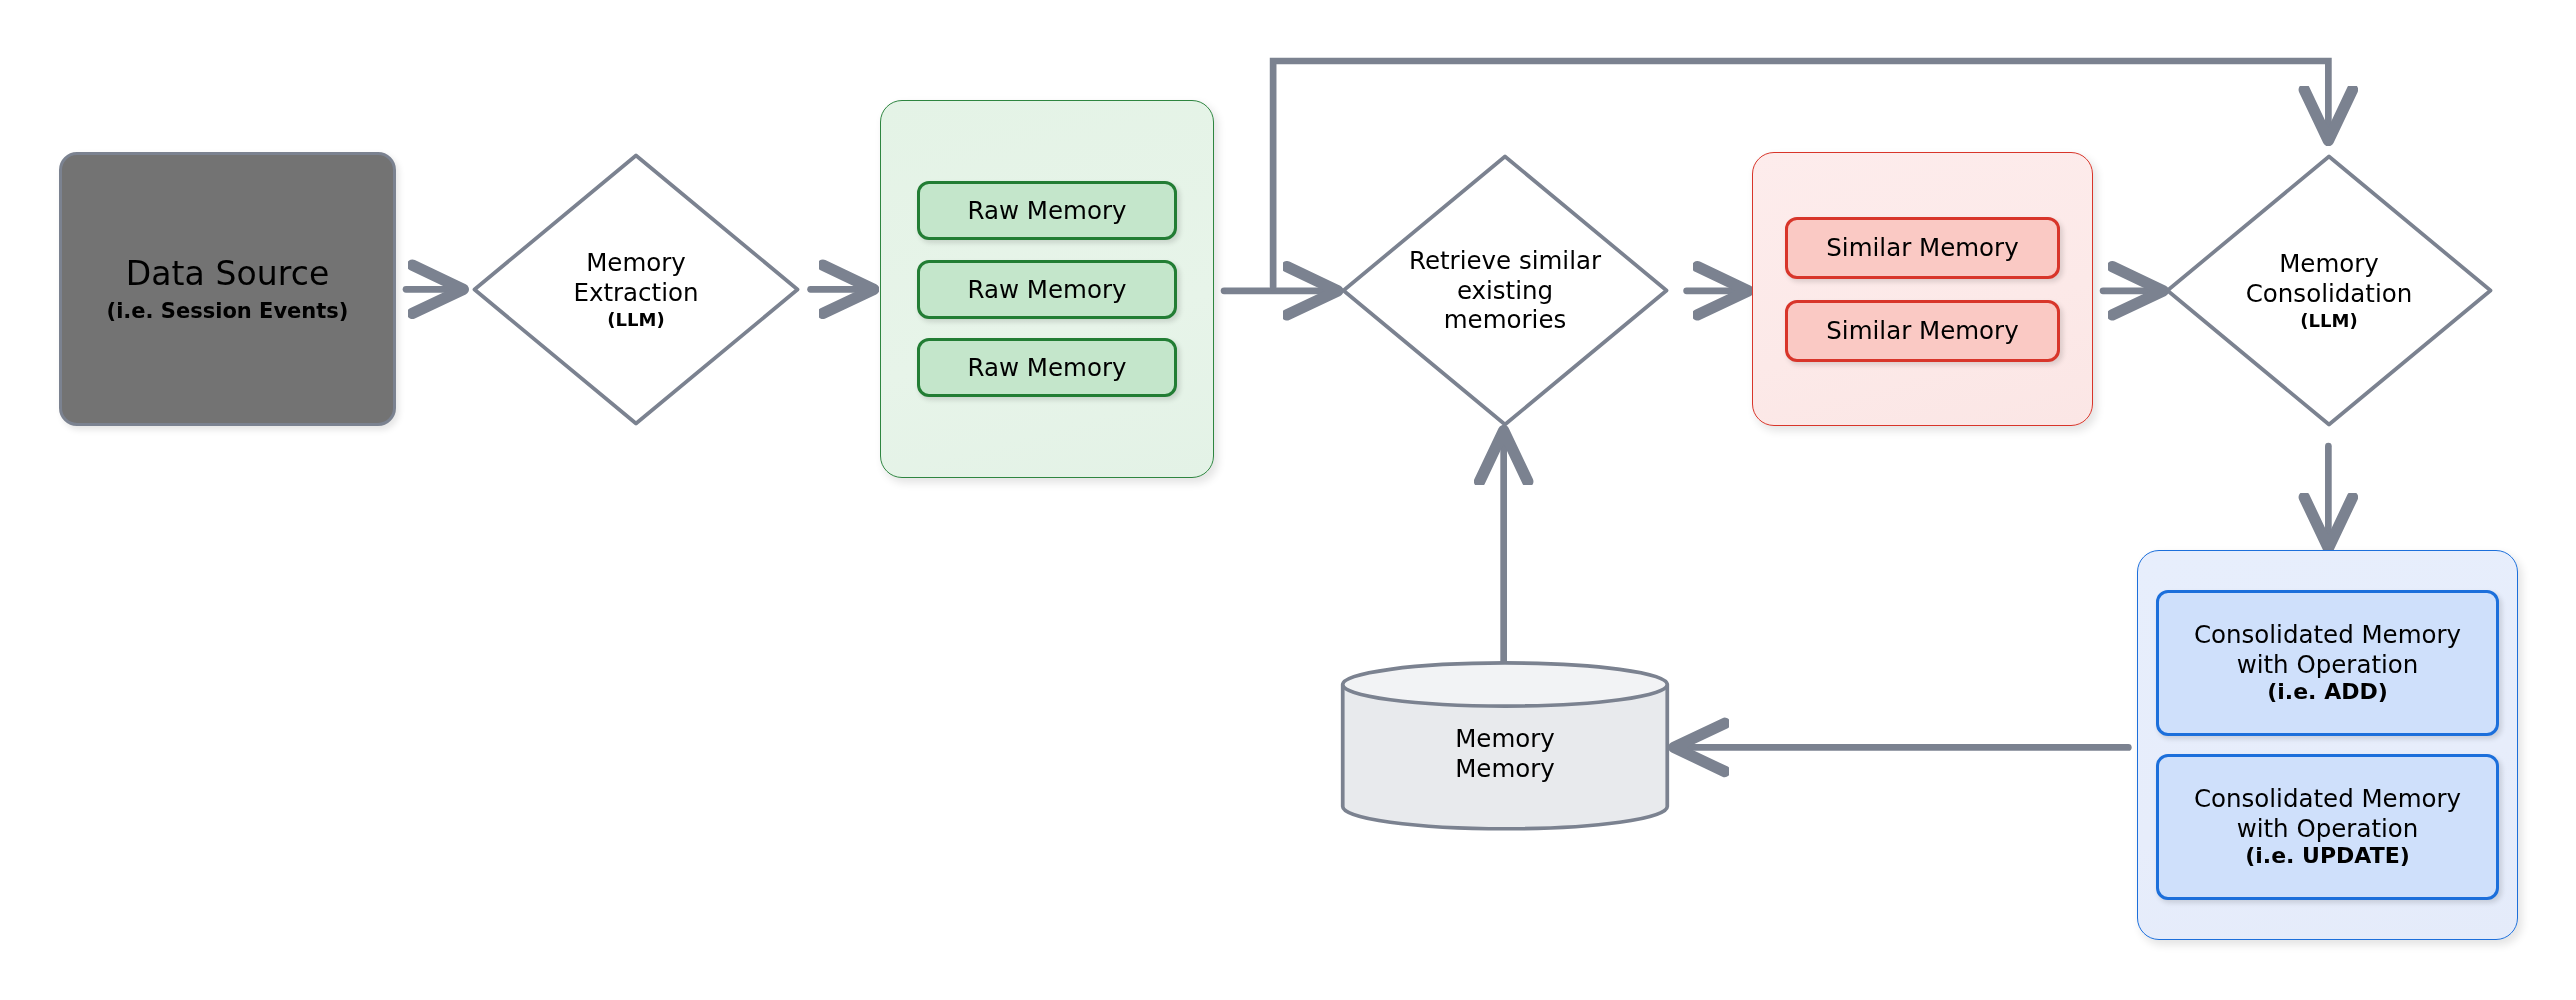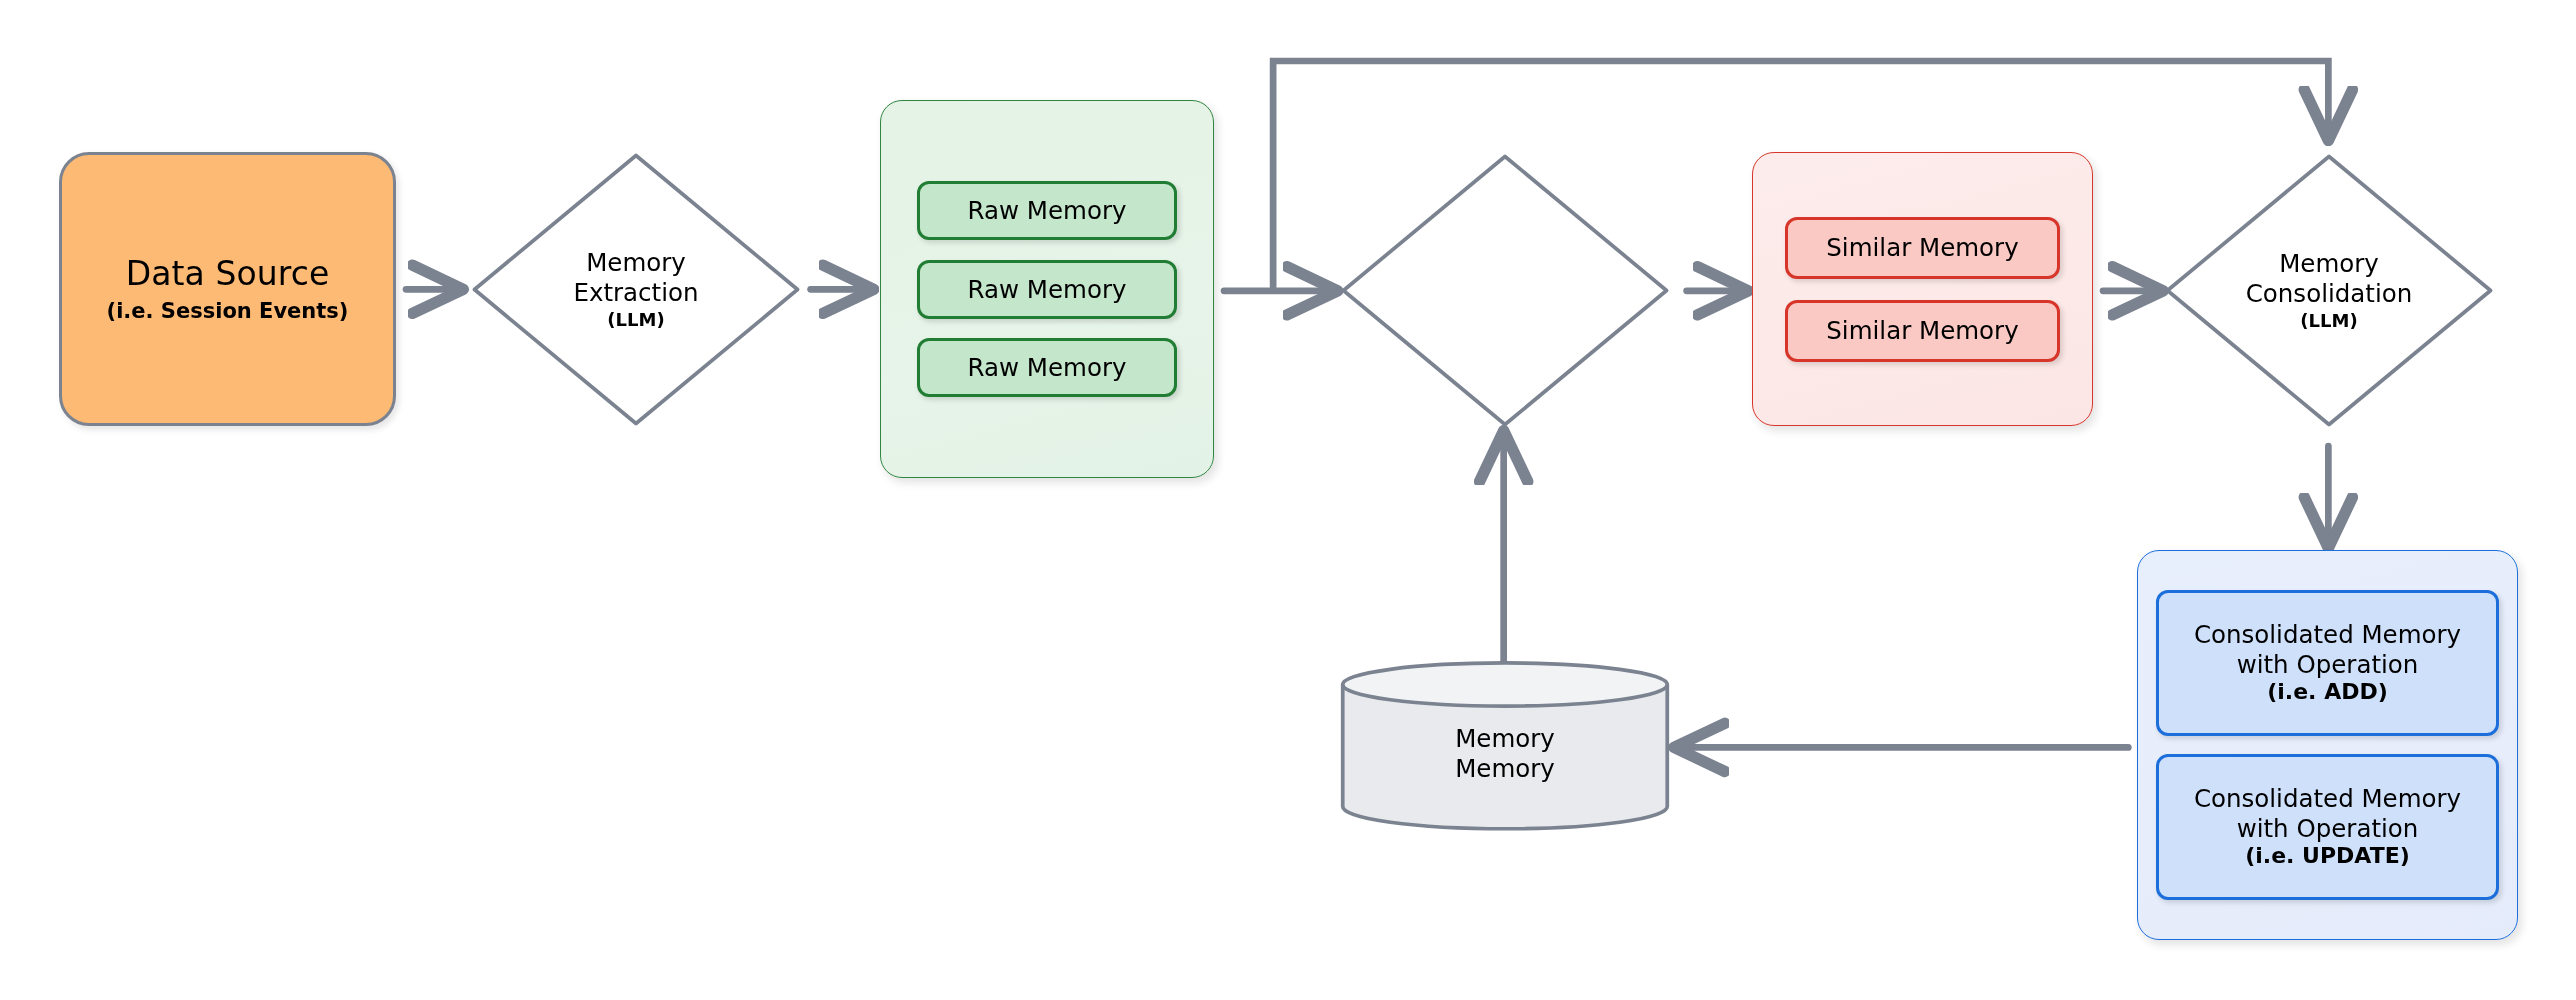--- a/index.html
+++ b/index.html
@@ -32,23 +32,23 @@
     color:#000000;
     pointer-events:none;
   }
   .t-main{ display:block; }
   .t-sub{ display:block;font-weight:bold; }
 
   
   .plain-box{
     position:absolute;
     box-sizing:border-box;
-    background:#fdba74;
+    background:#737373;
     border:3px solid #7b8290;
-    border-radius:30px;
+    border-radius:18px;
     display:flex;
     align-items:center;
     justify-content:center;
     box-shadow:3px 3.7px 6.7px rgba(0,0,0,0.10);
   }
   .plain-box .t-main{ font-size:33px; letter-spacing:0.1px; }
   .plain-box .t-sub{ font-size:21px; margin-top:4.5px; }
 
   
   .diamond{
@@ -191,20 +191,25 @@
     </div>
     <div class="chip chip-green" style="width:100%; height:59px;">
       <span class="t-main">Raw Memory</span>
     </div>
   </div>
 
   <div class="diamond" style="left:1339px; top:152px; width:332px; height:277px;">
     <svg viewBox="0 0 446 372" preserveAspectRatio="none">
       <path d="M223,6 L440,186 L223,366 L6,186 Z" fill="#ffffff" stroke="#7b8290" stroke-width="5" stroke-linejoin="round"></path>
     </svg>
+    <div class="node-text">
+      <span class="t-main">Retrieve similar</span>
+      <span class="t-main">existing</span>
+      <span class="t-main">memories</span>
+    </div>
   </div>
 
   <div class="group group-red" style="left:1752px; top:152px; width:341px; height:274px; padding:24px 32px; gap:21px;">
     <div class="chip chip-red" style="width:100%; height:62px;">
       <span class="t-main">Similar Memory</span>
     </div>
     <div class="chip chip-red" style="width:100%; height:62px;">
       <span class="t-main">Similar Memory</span>
     </div>
   </div>

